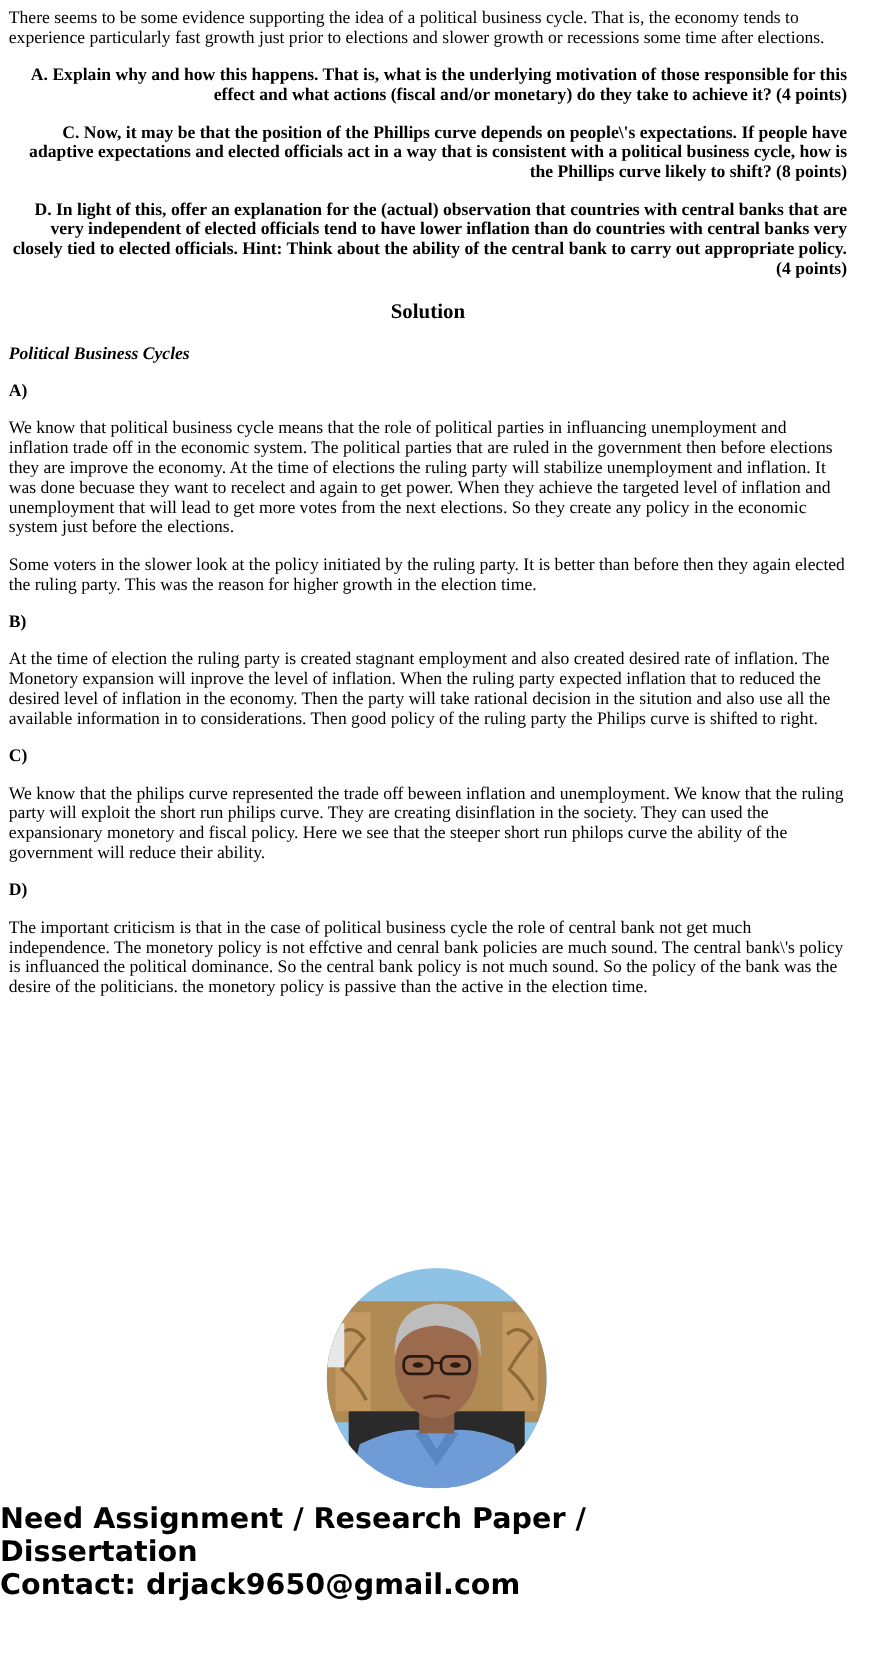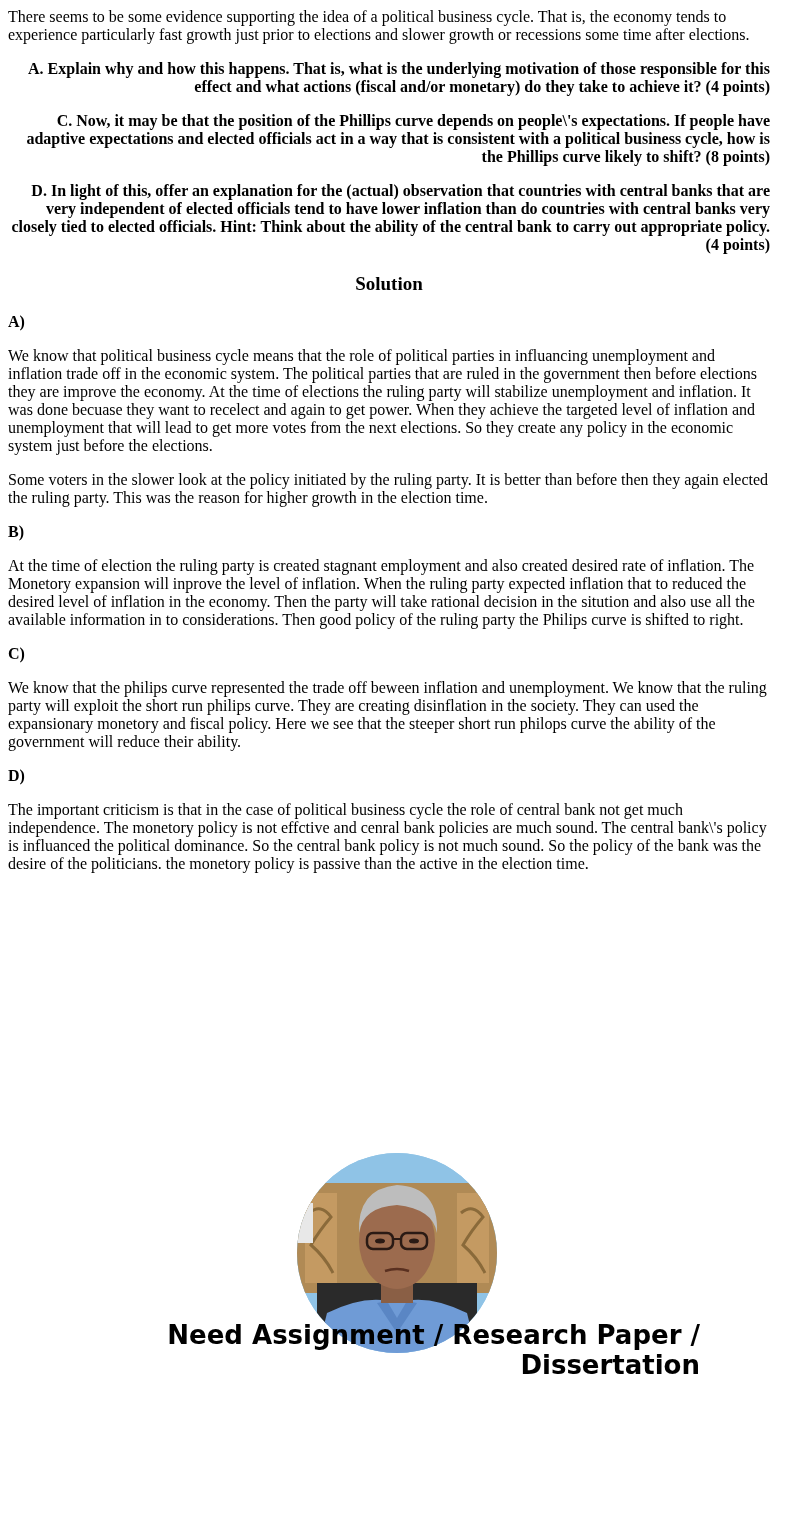--- a/index.html
+++ b/index.html
@@ -32,39 +32,40 @@
     width: 200px;
     height: 200px;
     border-radius: 50%;
     overflow: hidden;
     background: #8fc3e6;
   }
   .avatar-wrap svg { display: block; }
   .promo {
     position: absolute;
     left: 0;
-    top: 1320px;
+    top: 1366px;
     width: 700px;
-    text-align: right;
+    text-align: left;
     font-family: "DejaVu Sans", sans-serif;
     font-weight: bold;
     font-size: 26px;
     line-height: 30px;
   }
 </style>
 </head>
 <body>
 
 <div class="content">
   <p>There seems to be some evidence supporting the idea of a political business cycle. That is, the economy tends to experience particularly fast growth just prior to elections and slower growth or recessions some time after elections.</p>
   <p class="q">A. Explain why and how this happens. That is, what is the underlying motivation of those responsible for this effect and what actions (fiscal and/or monetary) do they take to achieve it? (4 points)</p>
   <p class="q">C. Now, it may be that the position of the Phillips curve depends on people\'s expectations. If people have adaptive expectations and elected officials act in a way that is consistent with a political business cycle, how is the Phillips curve likely to shift? (8 points)</p>
   <p class="q">D. In light of this, offer an explanation for the (actual) observation that countries with central banks that are very independent of elected officials tend to have lower inflation than do countries with central banks very closely tied to elected officials. Hint: Think about the ability of the central bank to carry out appropriate policy. (4 points)</p>
 
   <h3 class="solution">Solution</h3>
+  <p class="subtitle">Political Business Cycles</p>
 
   <p class="part-label">A)</p>
   <p>We know that political business cycle means that the role of political parties in influancing unemployment and inflation trade off in the economic system. The political parties that are ruled in the government then before elections they are improve the economy. At the time of elections the ruling party will stabilize unemployment and inflation. It was done becuase they want to recelect and again to get power. When they achieve the targeted level of inflation and unemployment that will lead to get more votes from the next elections. So they create any policy in the economic system just before the elections.</p>
   <p>Some voters in the slower look at the policy initiated by the ruling party. It is better than before then they again elected the ruling party. This was the reason for higher growth in the election time.</p>
 
   <p class="part-label">B)</p>
   <p>At the time of election the ruling party is created stagnant employment and also created desired rate of inflation. The Monetory expansion will inprove the level of inflation. When the ruling party expected inflation that to reduced the desired level of inflation in the economy. Then the party will take rational decision in the sitution and also use all the available information in to considerations. Then good policy of the ruling party the Philips curve is shifted to right.</p>
 
   <p class="part-label">C)</p>
   <p>We know that the philips curve represented the trade off beween inflation and unemployment. We know that the ruling party will exploit the short run philips curve. They are creating disinflation in the society. They can used the expansionary monetory and fiscal policy. Here we see that the steeper short run philops curve the ability of the government will reduce their ability.</p>
@@ -102,13 +103,14 @@
 
     <ellipse cx="83" cy="88" rx="5" ry="2.5" fill="#2a1a14"></ellipse>
     <ellipse cx="117" cy="88" rx="5" ry="2.5" fill="#2a1a14"></ellipse>
 
     <path d="M88 118 Q100 114 112 118" stroke="#5a3020" stroke-width="2.5" fill="none"></path>
   </svg>
 </div>
 
 <div class="promo">
   <div>Need Assignment / Research Paper / Dissertation</div>
+  <div>Contact: drjack9650@gmail.com</div>
 </div>
 
 </body></html>

